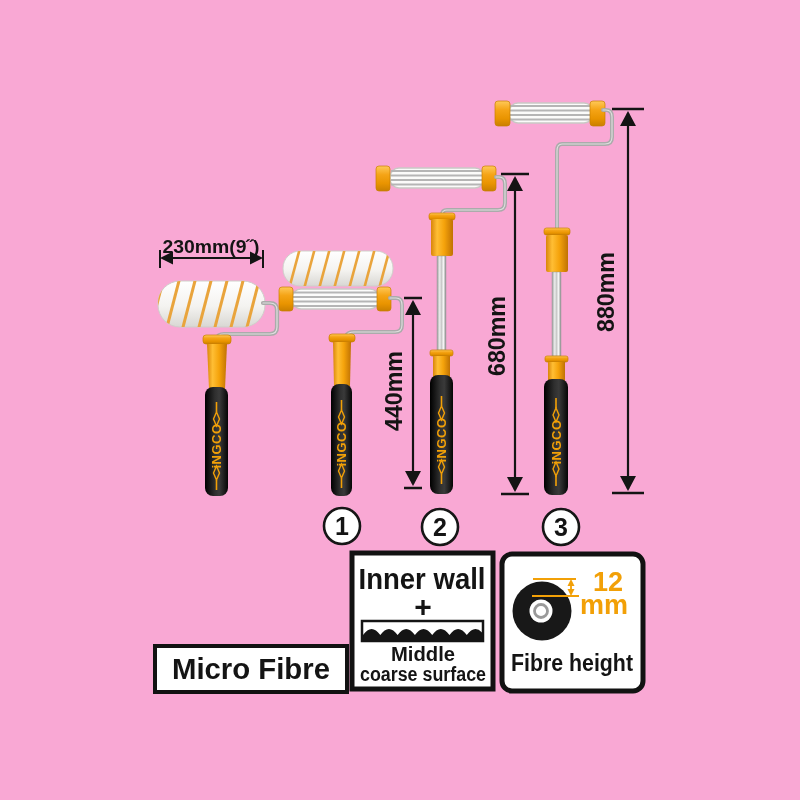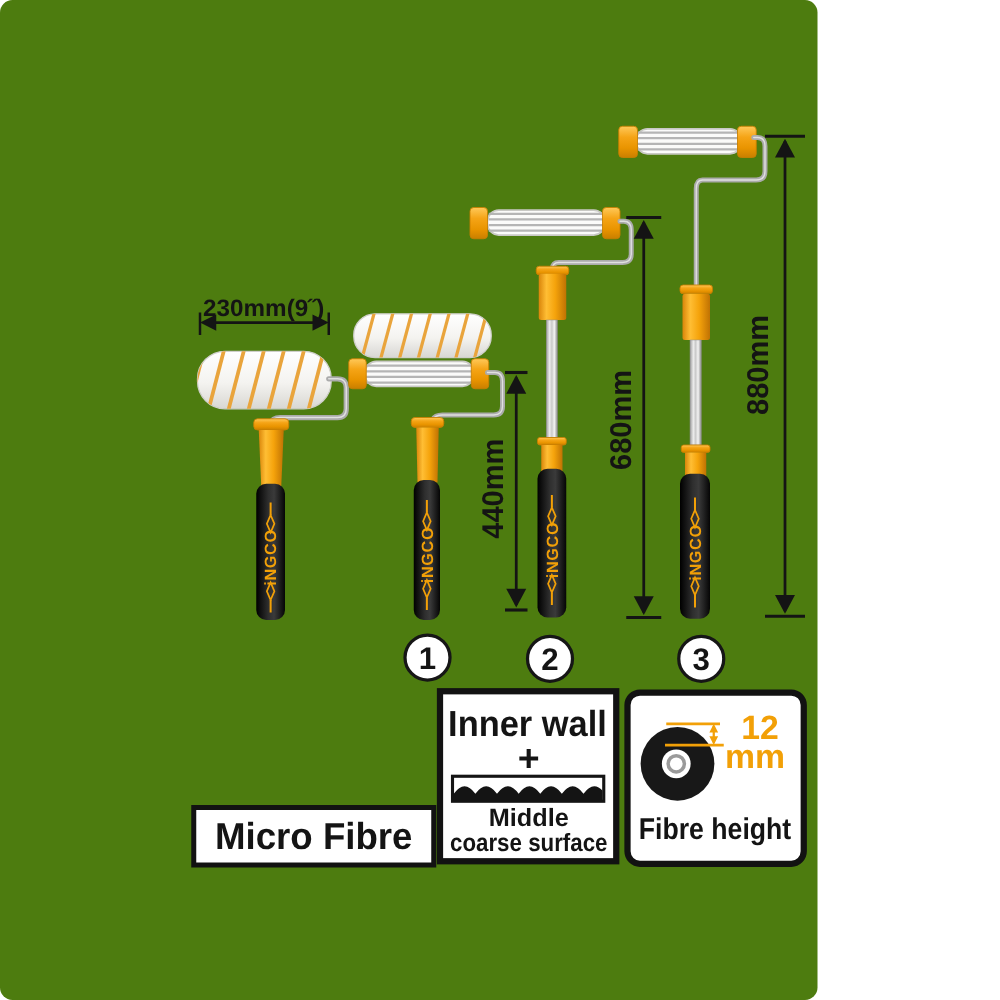--- a/index.html
+++ b/index.html
@@ -1,17 +1,17 @@
 <!DOCTYPE html>
 <html><head>
 <meta charset="utf-8">
 <style>
   html,body{margin:0;padding:0;background:#ffffff;}
-  .canvas{position:relative;width:654px;height:800px;background:#4d7c0f;overflow:hidden;
-          font-family:"Liberation Sans",sans-serif;border-radius:10px;}
+  .canvas{position:relative;width:800px;height:800px;background:#f9a8d4;overflow:hidden;
+          font-family:"Liberation Sans",sans-serif;}
   svg text{font-family:"Liberation Sans",sans-serif;font-weight:bold;}
 </style>
 </head>
 <body>
 
 <div class="canvas">
 <svg width="800" height="800" viewBox="0 0 800 800">
   <defs>
     <linearGradient id="sleeveGrad" x1="0" y1="0" x2="0" y2="1">
       <stop offset="0" stop-color="#ffffff"></stop>

